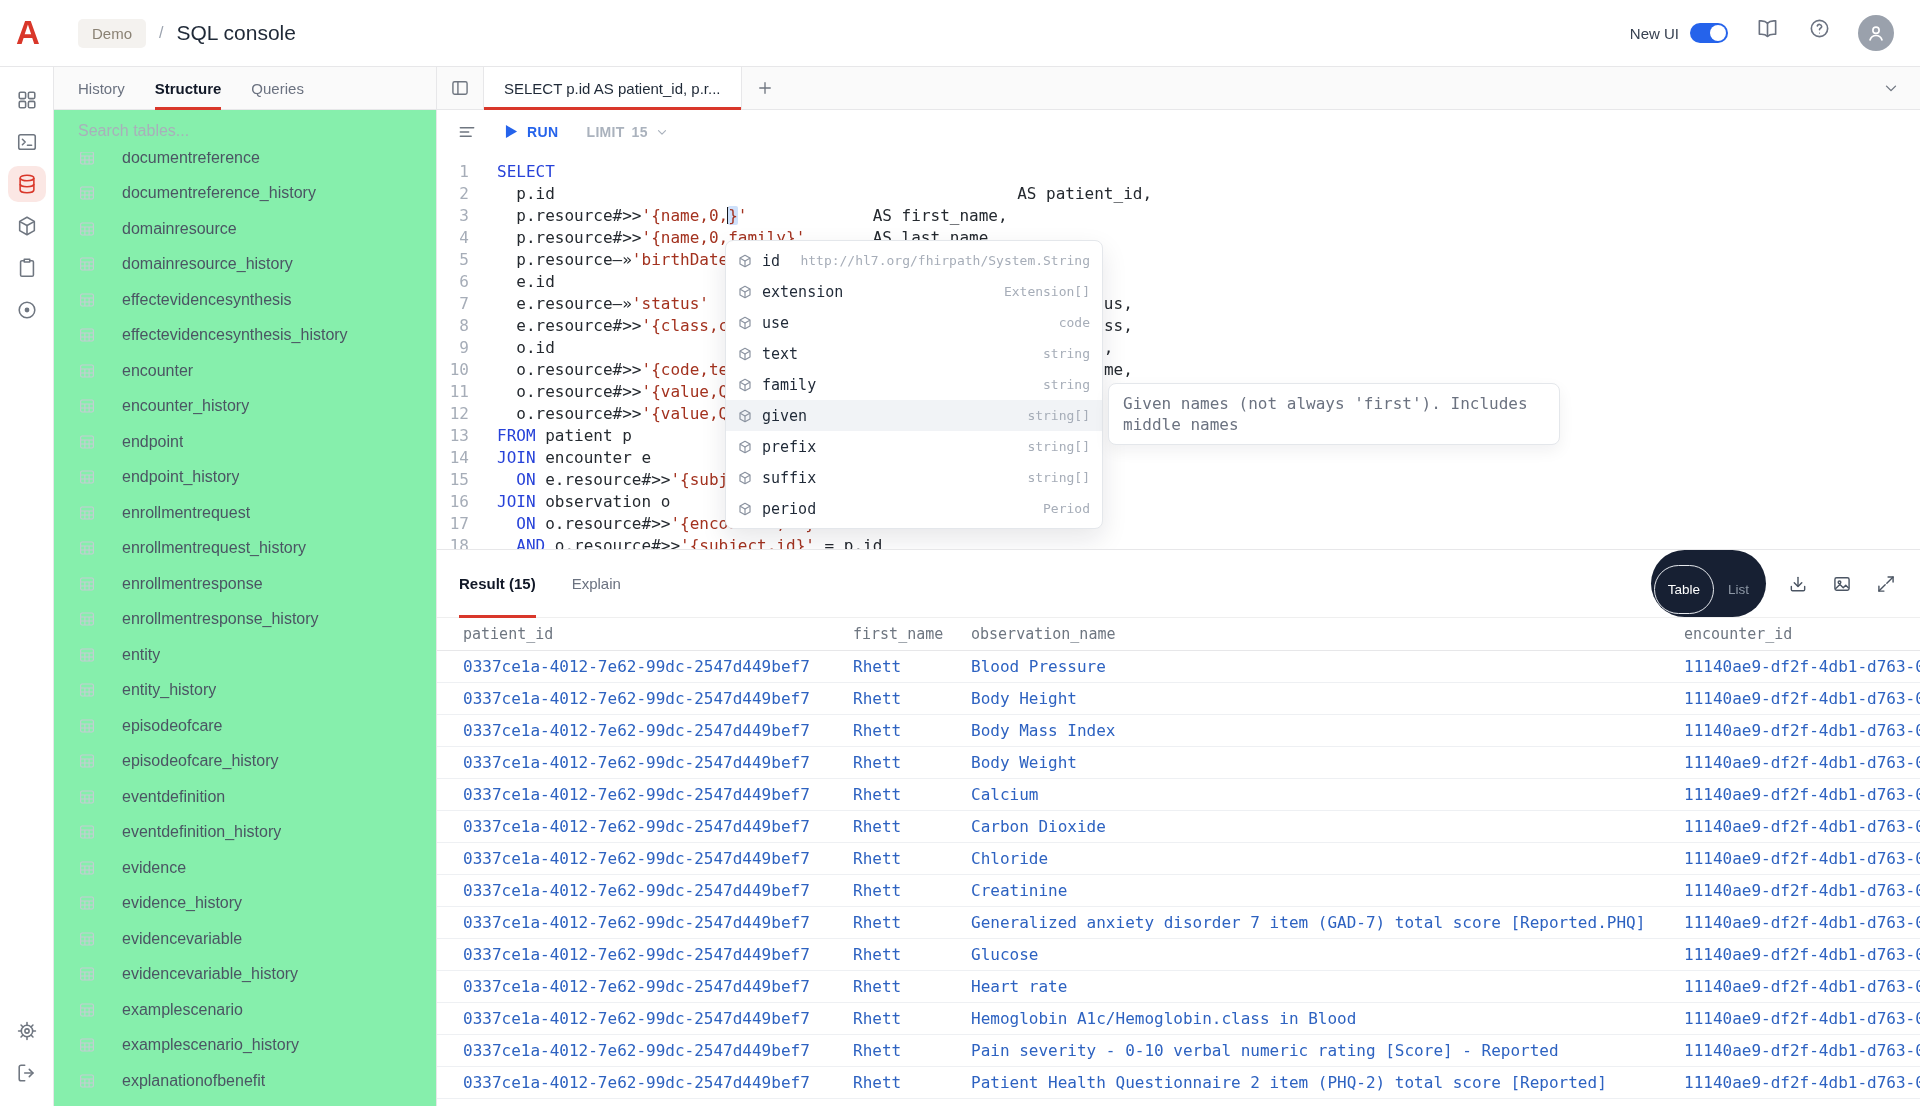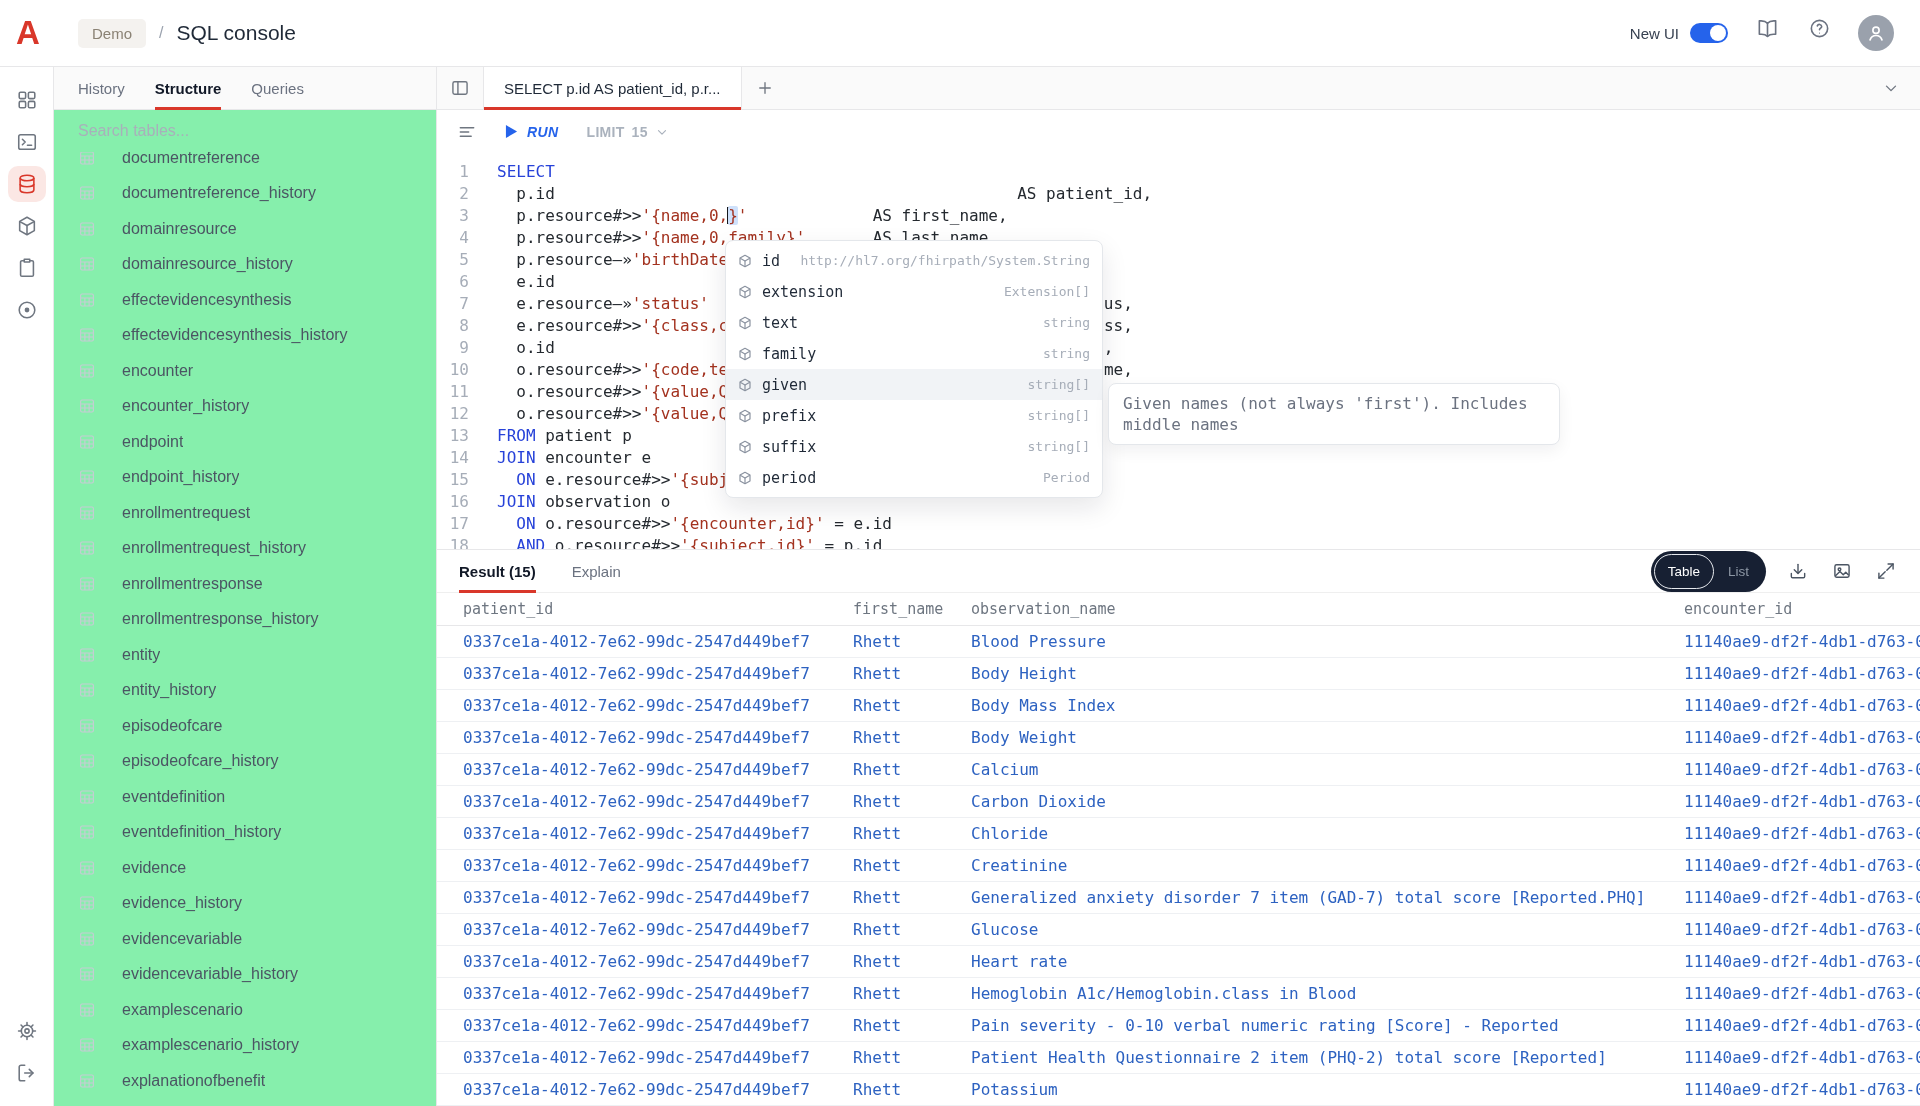--- a/index.html
+++ b/index.html
@@ -62,21 +62,21 @@
   .tabstrip{flex:0 0 43px;background:#fafafa;border-bottom:1px solid var(--border);display:flex;align-items:stretch;position:relative;}
   .strip-btn{width:46px;display:grid;place-items:center;color:#6f7680;cursor:pointer;}
   .qtab{display:flex;align-items:center;background:#fff;border-left:1px solid var(--border);border-right:1px solid var(--border);
         padding:0 20px;max-width:272px;font-size:15px;color:#1f2937;position:relative;cursor:pointer;}
   .qtab::after{content:'';position:absolute;left:0;right:0;bottom:-1px;height:3px;background:var(--accent);}
   .qtab .ttl{white-space:nowrap;overflow:hidden;text-overflow:ellipsis;}
   .strip-end{margin-left:auto;display:flex;align-items:center;padding-right:20px;color:#6f7680;}
 
   .toolbar{flex:0 0 43px;display:flex;align-items:center;gap:28px;padding:0 20px;background:#fff;}
   .fmt{color:#6f7680;display:grid;place-items:center;cursor:pointer;}
-  .run{display:flex;align-items:center;gap:9px;color:var(--run-blue);font-size:14px;font-weight:700;letter-spacing:.4px;cursor:pointer;font-style:italic;}
+  .run{display:flex;align-items:center;gap:9px;color:var(--run-blue);font-size:14px;font-weight:700;letter-spacing:.4px;cursor:pointer;}
   .limit{display:flex;align-items:center;gap:7px;color:#aab2bd;font-size:14px;font-weight:600;letter-spacing:.3px;cursor:pointer;}
 
   
   .editor{flex:0 0 396px;position:relative;display:flex;overflow:hidden;background:#fff;}
   .gutter{flex:0 0 40px;padding:8px 8px 0 0;text-align:right;color:#a6adb8;
           font-family:"DejaVu Sans Mono",monospace;font-size:16px;line-height:22px;}
   .code{flex:1;padding:8px 0 0 20px;font-family:"DejaVu Sans Mono",monospace;font-size:16px;line-height:22px;
         white-space:pre;color:#24292f;overflow:hidden;}
   .cl{height:22px;}
   .kw{color:var(--kw);}
@@ -98,21 +98,21 @@
          box-shadow:0 6px 16px rgba(15,23,42,.06);z-index:6;}
 
   
   .results{flex:1;border-top:1px solid var(--border);display:flex;flex-direction:column;min-height:0;overflow:hidden;}
   .rbar{flex:0 0 43px;display:flex;align-items:stretch;padding:0 22px;border-bottom:1px solid #efefef;position:relative;}
   .rtab{display:flex;align-items:center;margin-right:36px;font-size:15px;color:#6b7280;cursor:pointer;position:relative;}
   .rtab.active{color:#111827;font-weight:600;}
   .rtab.active::after{content:'';position:absolute;left:0;right:0;bottom:-1px;height:3px;background:var(--accent);}
   .rctrls{margin-left:auto;display:flex;align-items:center;gap:20px;}
   .view-toggle{background:#172033;border-radius:999px;padding:3px;display:flex;align-items:center;cursor:pointer;}
-  .vt-seg{font-size:13.5px;padding:9px 13px;border-radius:999px;color:#8d97a5;border:1px solid transparent;}
+  .vt-seg{font-size:13.5px;padding:16px 13px;border-radius:999px;color:#8d97a5;border:1px solid transparent;margin-top:12px;}
   .vt-seg.active{color:#fff;border-color:#e6e9ee;}
   .ric{color:#4b5563;display:grid;place-items:center;width:24px;height:24px;cursor:pointer;}
 
   .rtable-wrap{flex:1;overflow:hidden;}
   table{border-collapse:collapse;table-layout:fixed;width:100%;}
   th{height:32px;text-align:left;font-weight:400;font-size:15px;color:#6e7681;border-bottom:1px solid var(--border);
      font-family:"DejaVu Sans Mono",monospace;white-space:nowrap;overflow:hidden;}
   td{height:32px;font-size:16px;color:var(--link);border-bottom:1px solid #eef0f3;
      font-family:"DejaVu Sans Mono",monospace;white-space:nowrap;overflow:hidden;cursor:pointer;}
   th:first-child,td:first-child{padding-left:26px;}
@@ -569,20 +569,31 @@
               <span class="ac-type">Extension[]</span>
             </div>
             <div class="ac-item">
               <span style="display: grid;">
                 <svg width="14" height="14" viewBox="0 0 14 14" fill="none" stroke="currentColor" stroke-width="1.2" stroke-linejoin="round">
                   <path d="M7 1.3l5 2.8v5.8L7 12.7 2 9.9V4.1z"></path>
                   <path d="M2.2 4.3L7 7l4.8-2.7"></path>
                   <path d="M7 7v5.7"></path>
                 </svg>
               </span>
+              <span class="ac-label">use</span>
+              <span class="ac-type">code</span>
+            </div>
+            <div class="ac-item">
+              <span style="display: grid;">
+                <svg width="14" height="14" viewBox="0 0 14 14" fill="none" stroke="currentColor" stroke-width="1.2" stroke-linejoin="round">
+                  <path d="M7 1.3l5 2.8v5.8L7 12.7 2 9.9V4.1z"></path>
+                  <path d="M2.2 4.3L7 7l4.8-2.7"></path>
+                  <path d="M7 7v5.7"></path>
+                </svg>
+              </span>
               <span class="ac-label">text</span>
               <span class="ac-type">string</span>
             </div>
             <div class="ac-item">
               <span style="display: grid;">
                 <svg width="14" height="14" viewBox="0 0 14 14" fill="none" stroke="currentColor" stroke-width="1.2" stroke-linejoin="round">
                   <path d="M7 1.3l5 2.8v5.8L7 12.7 2 9.9V4.1z"></path>
                   <path d="M2.2 4.3L7 7l4.8-2.7"></path>
                   <path d="M7 7v5.7"></path>
                 </svg>

